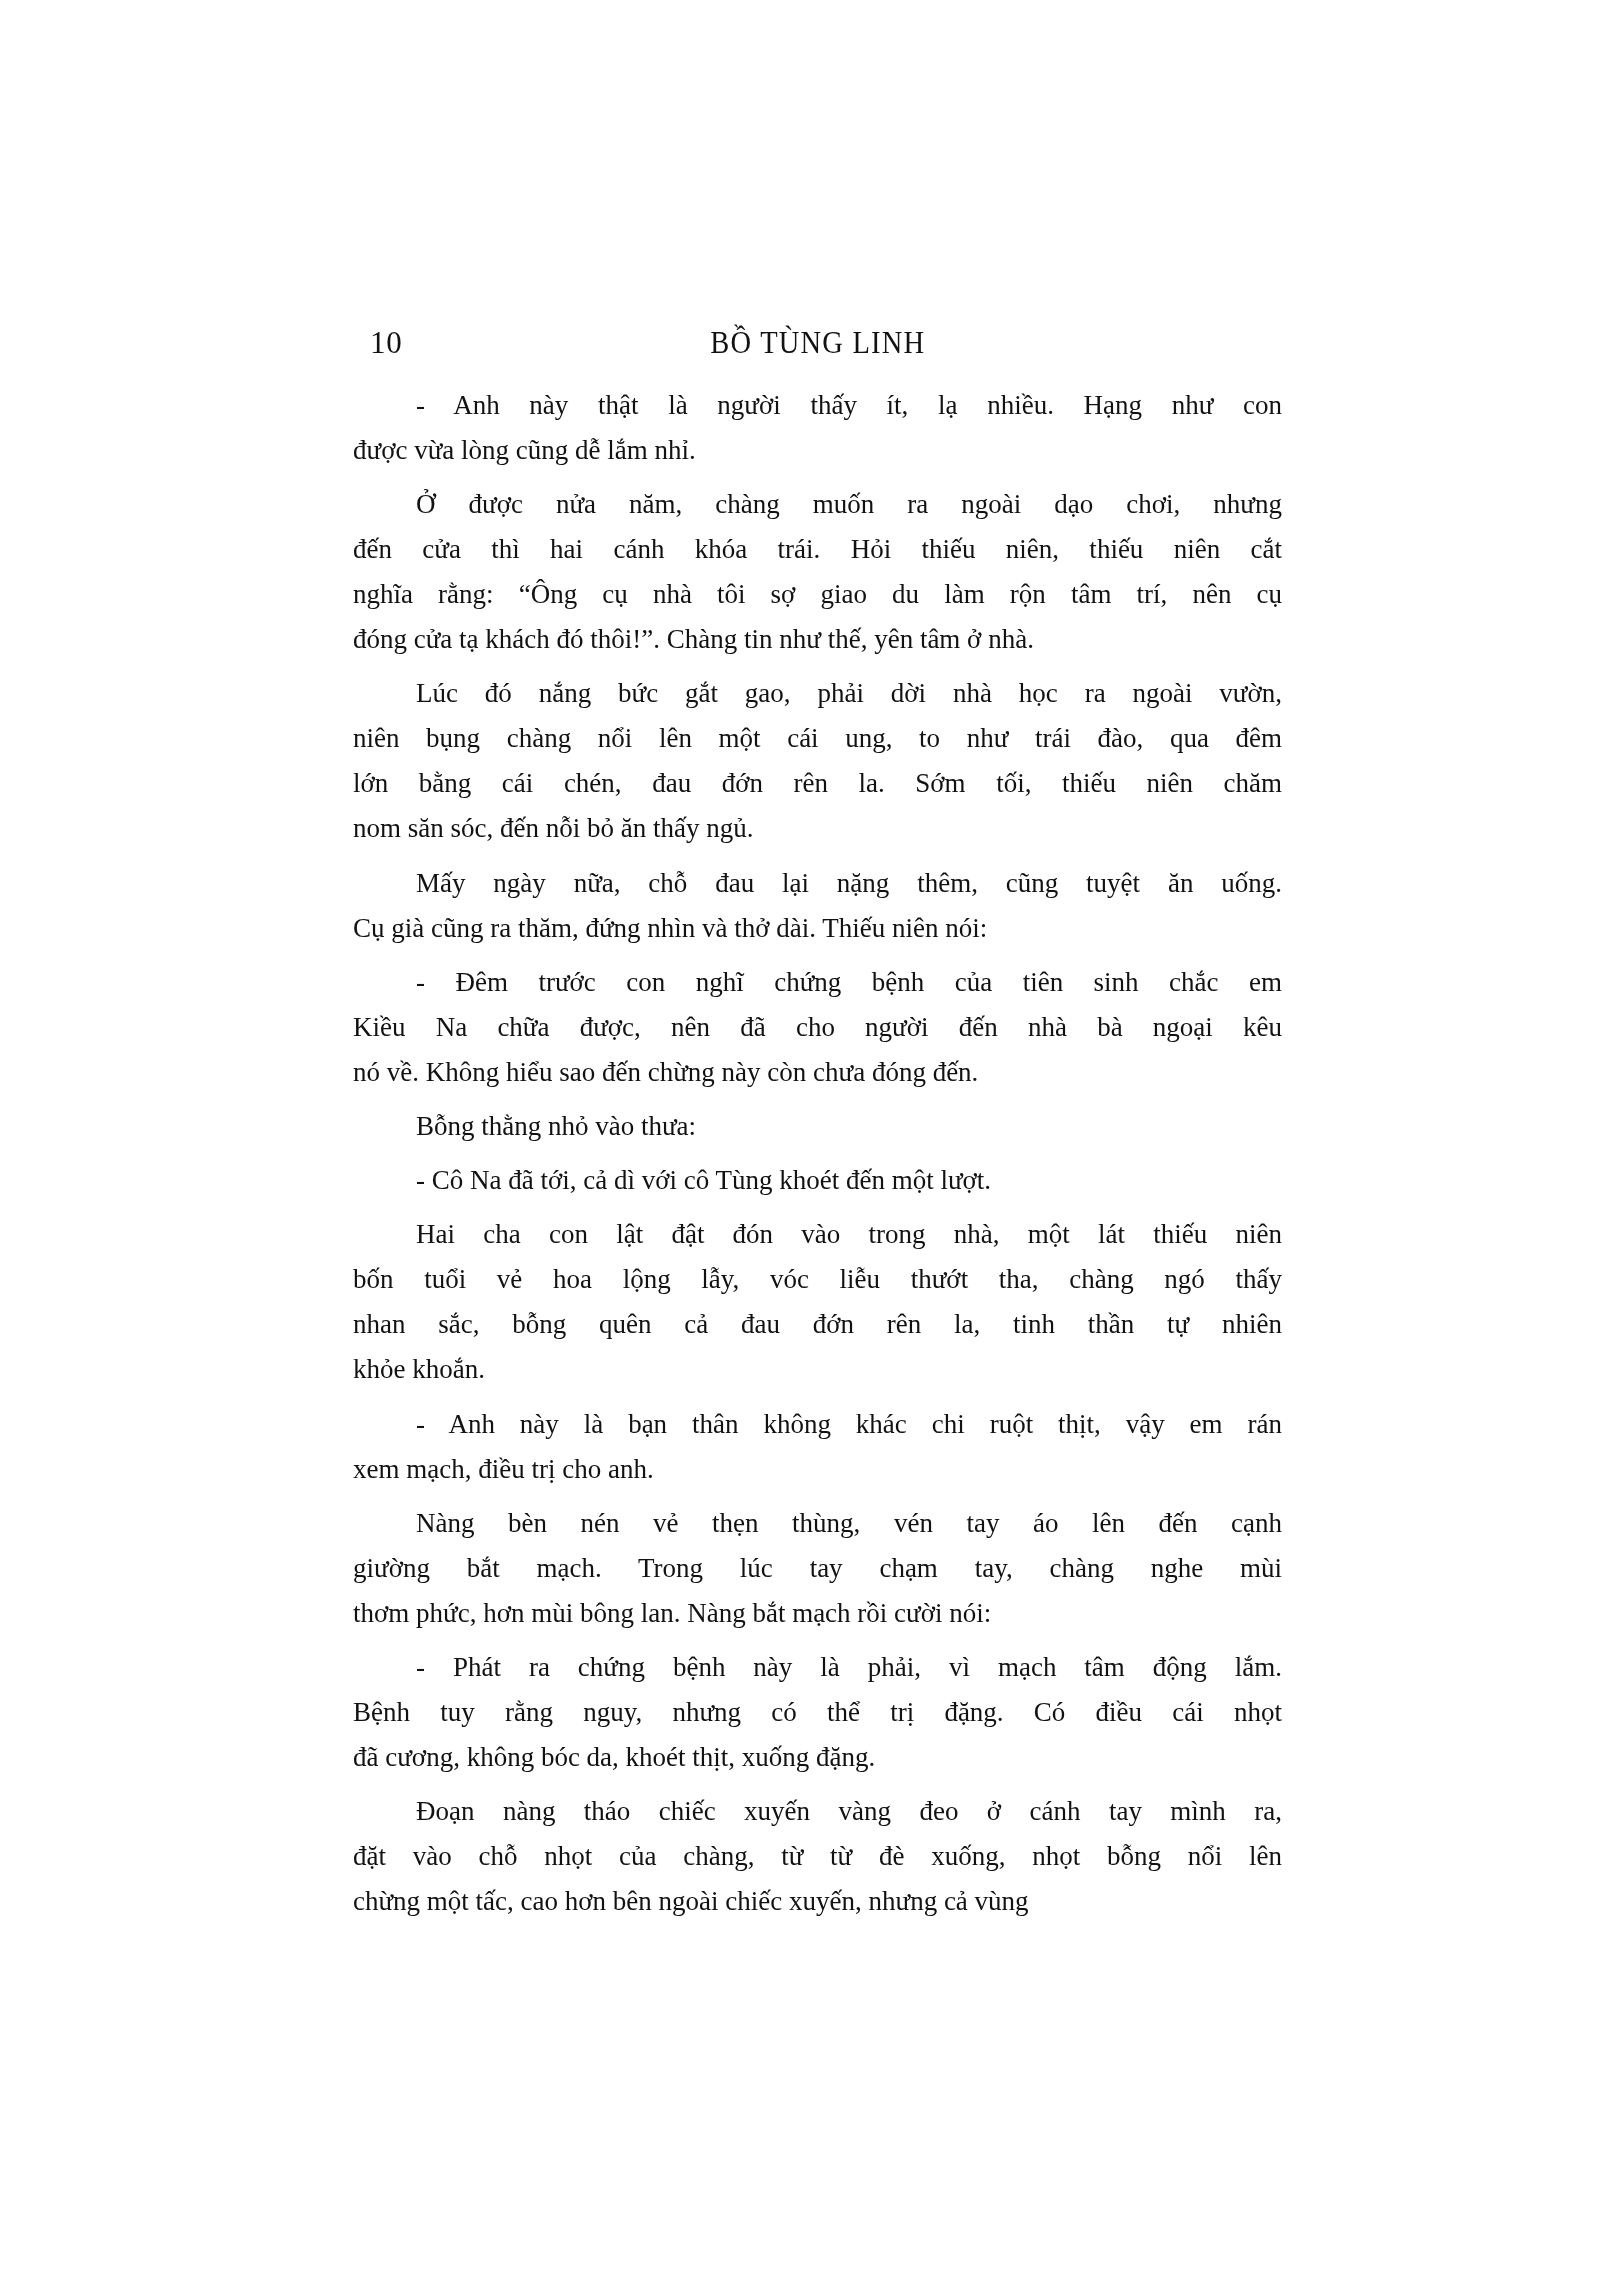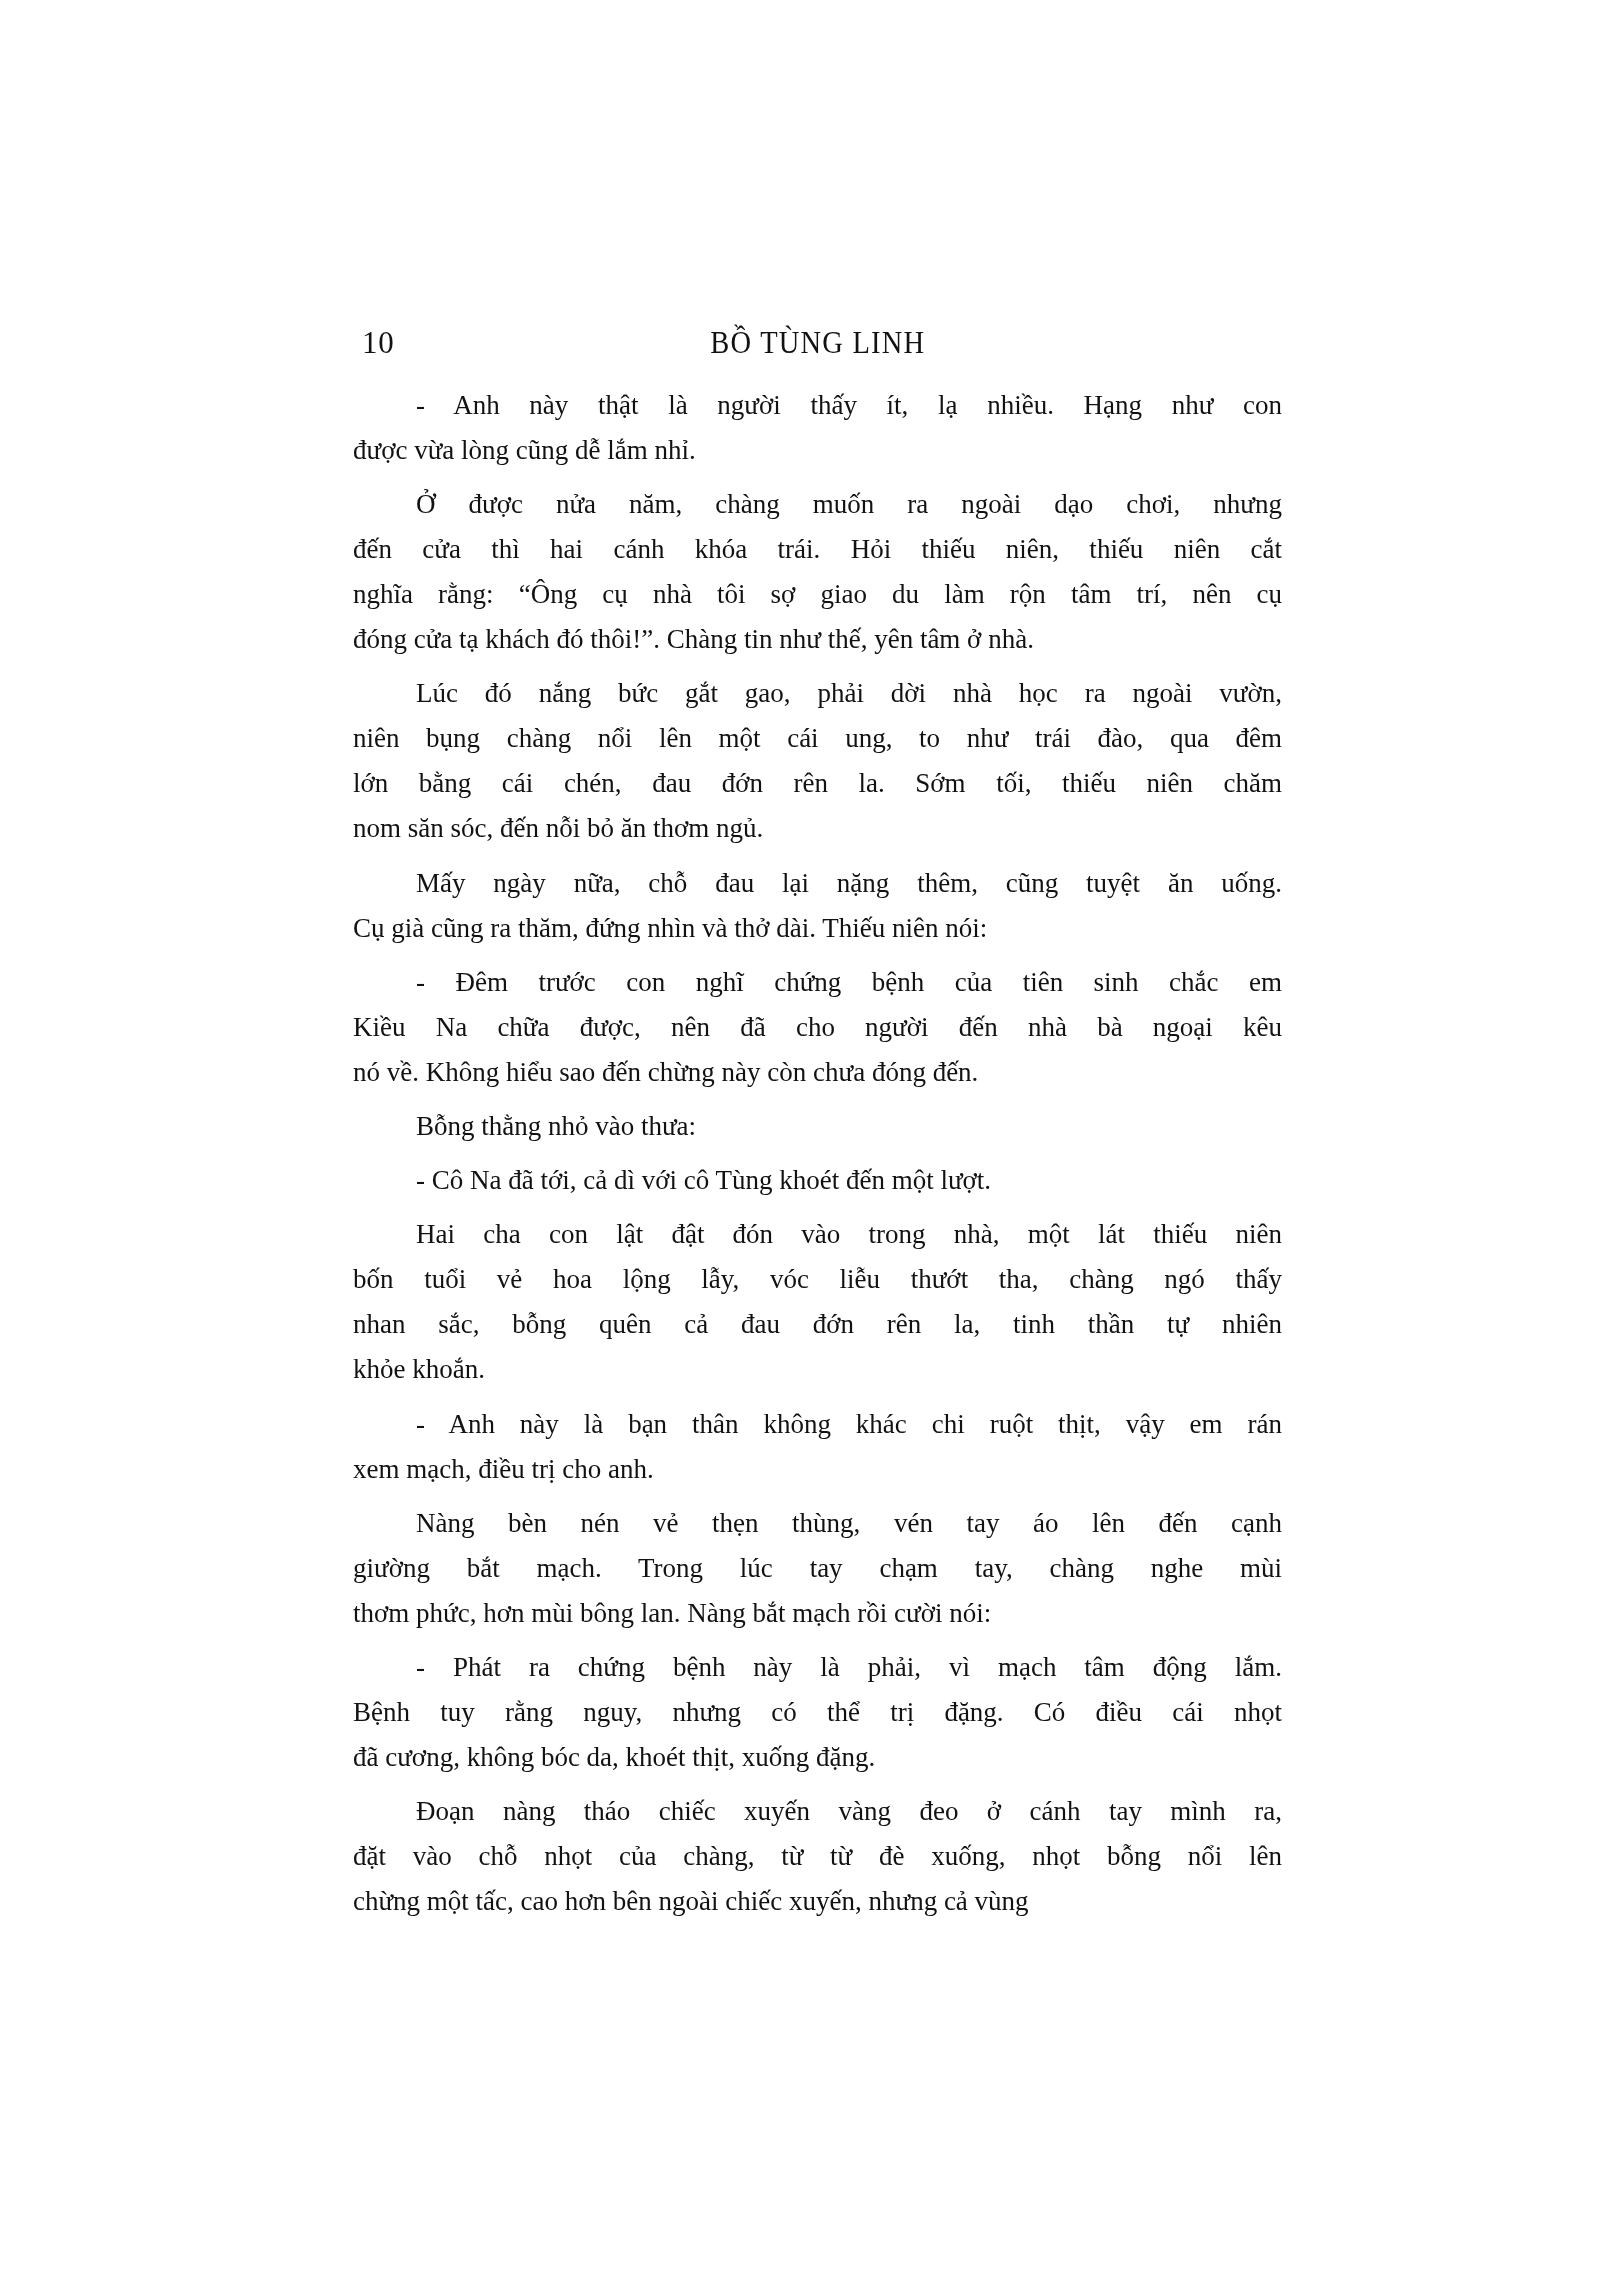--- a/index.html
+++ b/index.html
@@ -24,21 +24,21 @@
     top: 323px;
     left: 353px;
     width: 929px;
     height: 39px;
     text-align: center;
     font-size: 31px;
     line-height: 39px;
   }
   .page-number {
     position: absolute;
-    left: 9px;
+    left: 17px;
     top: 0;
     font-size: 31px;
     letter-spacing: 0.7px;
   }
   .running-title {
     display: inline-block;
     letter-spacing: 1.3px;
     transform: scaleX(0.92);
     transform-origin: center;
   }
@@ -79,21 +79,21 @@
       <div class="para">
         <div class="line first">Ở được nửa năm, chàng muốn ra ngoài dạo chơi, nhưng</div>
         <div class="line">đến cửa thì hai cánh khóa trái. Hỏi thiếu niên, thiếu niên cắt</div>
         <div class="line">nghĩa rằng: “Ông cụ nhà tôi sợ giao du làm rộn tâm trí, nên cụ</div>
         <div class="line last">đóng cửa tạ khách đó thôi!”. Chàng tin như thế, yên tâm ở nhà.</div>
       </div>
       <div class="para">
         <div class="line first">Lúc đó nắng bức gắt gao, phải dời nhà học ra ngoài vườn,</div>
         <div class="line">niên bụng chàng nổi lên một cái ung, to như trái đào, qua đêm</div>
         <div class="line">lớn bằng cái chén, đau đớn rên la. Sớm tối, thiếu niên chăm</div>
-        <div class="line last">nom săn sóc, đến nỗi bỏ ăn thơm ngủ.</div>
+        <div class="line last">nom săn sóc, đến nỗi bỏ ăn thấy ngủ.</div>
       </div>
       <div class="para">
         <div class="line first">Mấy ngày nữa, chỗ đau lại nặng thêm, cũng tuyệt ăn uống.</div>
         <div class="line last">Cụ già cũng ra thăm, đứng nhìn và thở dài. Thiếu niên nói:</div>
       </div>
       <div class="para">
         <div class="line first">- Đêm trước con nghĩ chứng bệnh của tiên sinh chắc em</div>
         <div class="line">Kiều Na chữa được, nên đã cho người đến nhà bà ngoại kêu</div>
         <div class="line last">nó về. Không hiểu sao đến chừng này còn chưa đóng đến.</div>
       </div>

